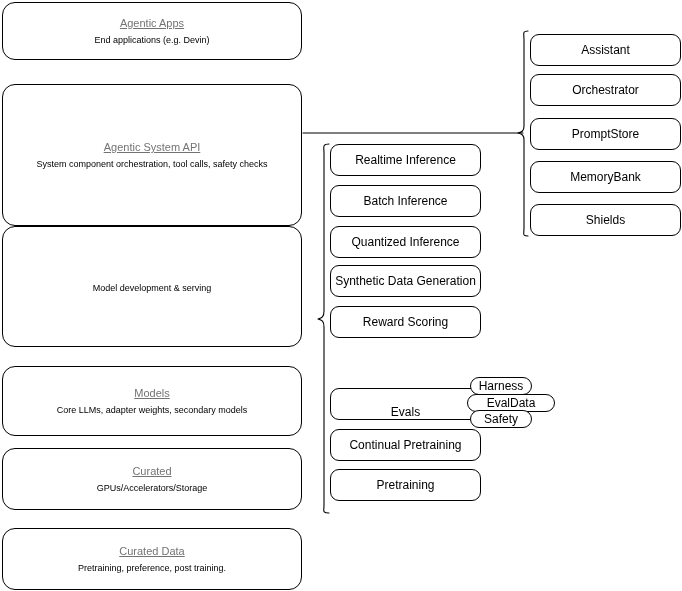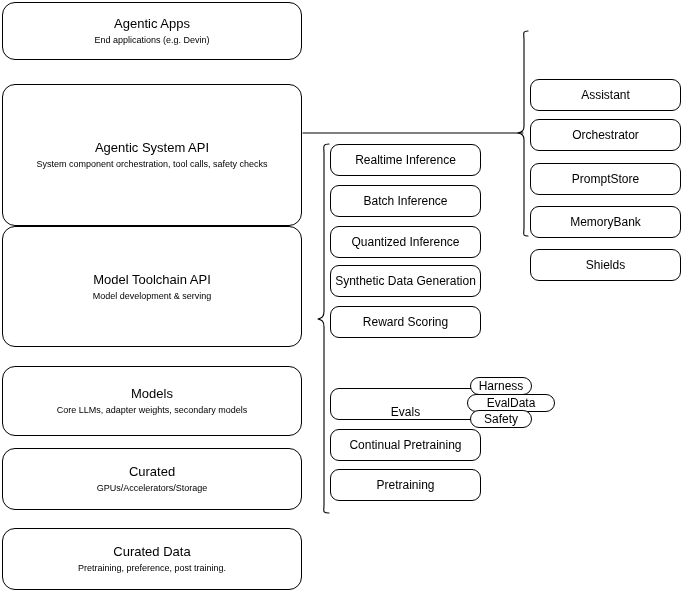--- a/index.html
+++ b/index.html
@@ -28,24 +28,25 @@
     background: #ffffff;
     border: 1px solid #000000;
     border-radius: 12px;
     display: flex;
     flex-direction: column;
     align-items: center;
     justify-content: center;
     text-align: center;
   }
   .box .title {
-    font-size: 13px;
+    font-size: 11px;
     line-height: 15px;
-    color: #000000;
-    white-space: nowrap;
+    color: #737373;
+    white-space: nowrap;
+    text-decoration: underline;
   }
   .box .subtitle {
     font-size: 9px;
     line-height: 12px;
     color: #000000;
     margin-top: 3px;
     white-space: nowrap;
   }
 
   
@@ -60,21 +61,21 @@
     border-radius: 9px;
     display: flex;
     align-items: center;
     justify-content: center;
     font-size: 12px;
     line-height: 14px;
     height: 32px;
     white-space: nowrap;
   }
   .chip-mid { left: 330px; width: 151px; }
-  .chip-right { left: 530px; width: 151px; margin-top: 45px; }
+  .chip-right { left: 530px; width: 151px; }
 
   
   .pill {
     position: absolute;
     box-sizing: border-box;
     background: #ffffff;
     border: 1px solid #000000;
     border-radius: 999px;
     display: flex;
     align-items: center;
@@ -111,21 +112,20 @@
     <div class="title">Agentic Apps</div>
     <div class="subtitle">End applications (e.g. Devin)</div>
   </div>
 
   <div class="box layer-box" style="top:84px;height:142px;text-align:center;">
     <div class="title">Agentic System API</div>
     <div class="subtitle">System component orchestration, tool calls, safety checks</div>
   </div>
 
   <div class="box layer-box" style="top:226px;height:121px;">
-    <div class="title">Model Toolchain API</div>
     <div class="subtitle">Model development &amp; serving</div>
   </div>
 
   <div class="box layer-box" style="top:366px;height:70px;">
     <div class="title">Models</div>
     <div class="subtitle">Core LLMs, adapter weights, secondary models</div>
   </div>
 
   <div class="box layer-box" style="top:448px;height:62px;">
     <div class="title">Curated</div>

